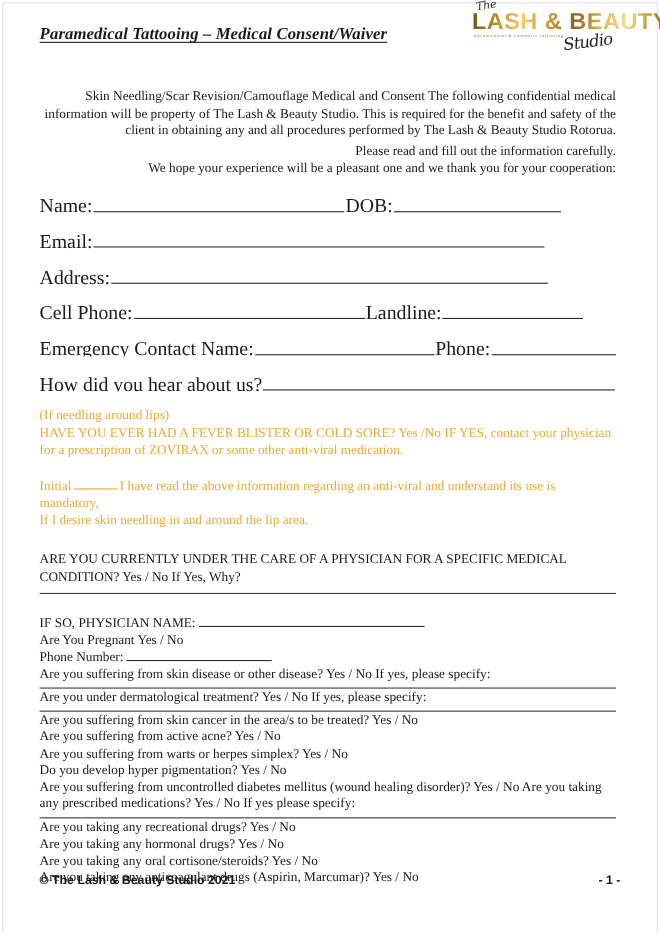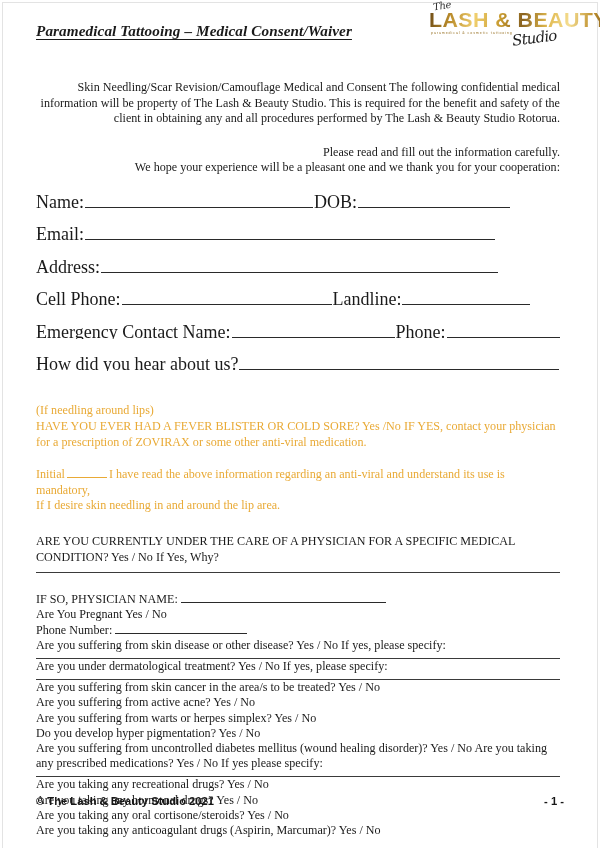--- a/index.html
+++ b/index.html
@@ -115,21 +115,21 @@
   }
 
   
   .para {
     font-size: 12.1px;
     line-height: 15.6px;
     margin: 0;
     text-align: right;
   }
   .block-intro { margin-top: 22px; }
-  .block-please { margin-top: 18px; }
+  .block-please { margin-top: 3px; }
 
   
   .form-area { margin-top: 19px; }
   .form-row {
     font-size: 18px;
     line-height: 14px;
     margin-bottom: 18.5px;
     white-space: nowrap;
     overflow: hidden;
   }
@@ -152,21 +152,21 @@
   .r-phone   { width: 117px; }
   .r-hear    { width: 320px; }
 
   
   .warn {
     color: #e9aa36;
     font-size: 12.1px;
     line-height: 15.6px;
     margin: 0;
   }
-  .warn-lips   { margin-top: 32px; }
+  .warn-lips   { margin-top: 14px; }
   .warn-fever  { margin-top: 0px; }
   .warn-initial{ margin-top: 17px; }
   .init-rule {
     display: inline-block;
     border-bottom: 1px solid #e9aa36;
     width: 40px;
     height: 9px;
     margin: 0 2px;
     vertical-align: baseline;
   }

